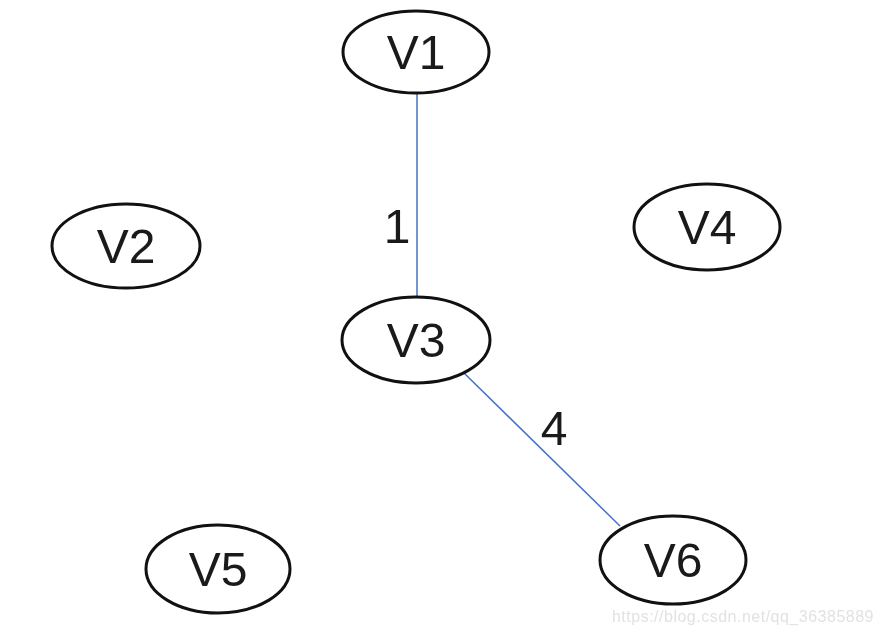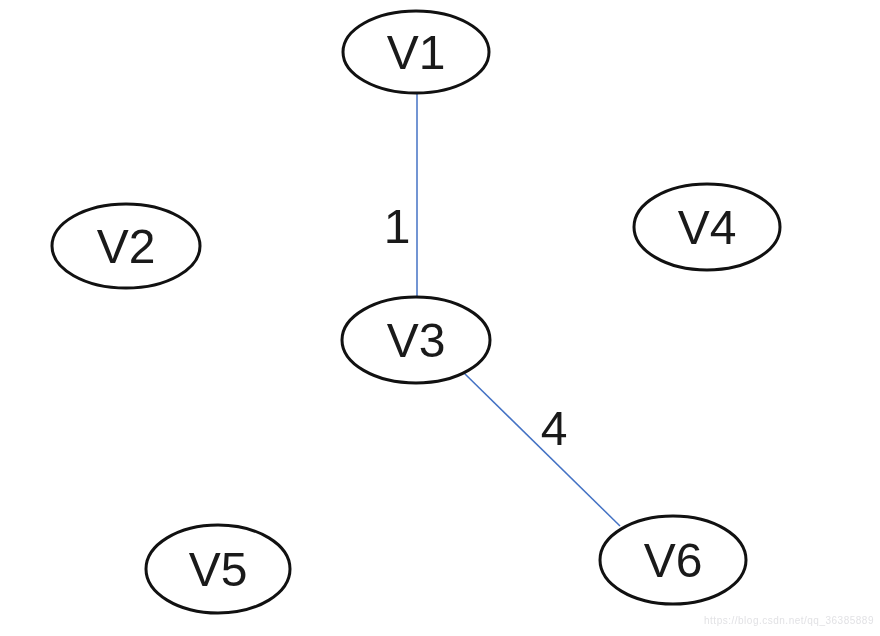--- a/index.html
+++ b/index.html
@@ -35,21 +35,21 @@
   svg text.edge-label {
     font-family: "Liberation Sans", sans-serif;
     font-size: 48px;
     fill: #1a1a1a;
     text-anchor: middle;
   }
   .watermark {
     position: absolute;
     right: 6px;
     bottom: 10px;
-    font-size: 10px;
+    font-size: 16px;
     letter-spacing: 0.5px;
     color: #e2e2e5;
     user-select: none;
     white-space: nowrap;
   }
 </style>
 </head>
 <body>
 
 <div class="page">

